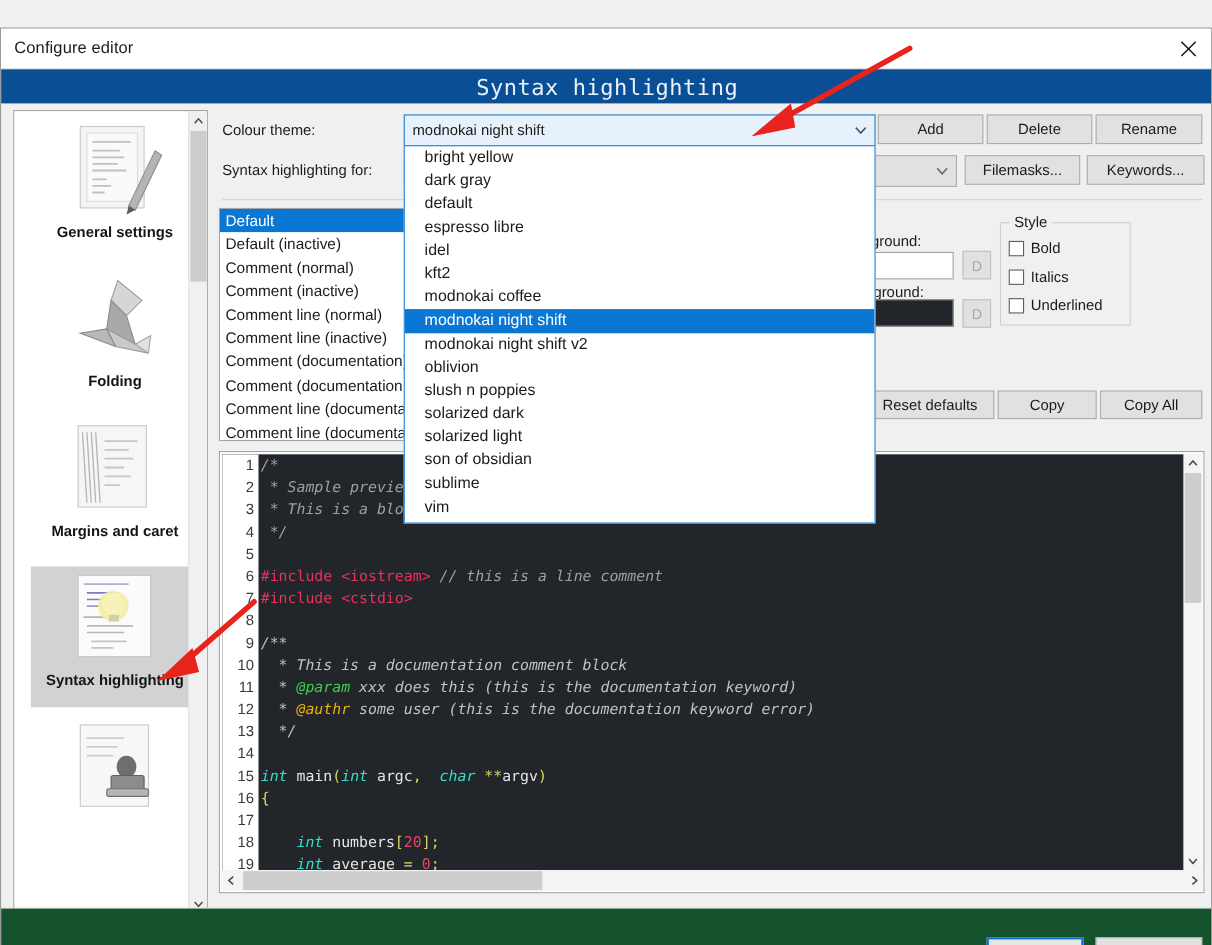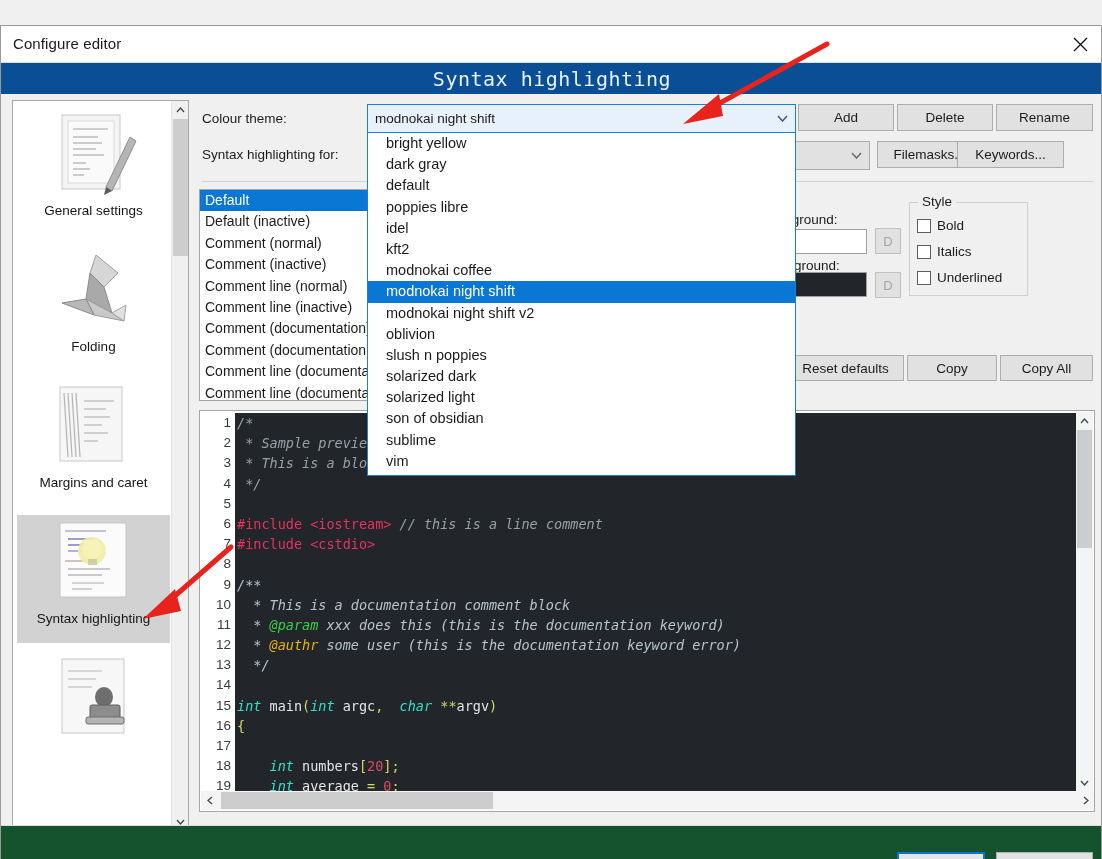--- a/index.html
+++ b/index.html
@@ -54,22 +54,22 @@
 
   
   .icon-pane {
     position: absolute; left: 11px; top: 74px;
     width: 177px; height: 731px;
     background: #ffffff;
     border: 1px solid #a6a6a6;
     overflow: hidden;
   }
   .icon-scroll-area {
-    position: absolute; left: 1px; top: 0;
-    width: 159px; height: 729px;
+    position: absolute; left: 12px; top: 0;
+    width: 159px; height: 729px; font-weight: bold;
   }
   .icon-item {
     position: absolute; left: 3px;
     width: 153px;
     text-align: center;
     cursor: pointer;
   }
   .icon-item.selected { background: #d2d2d2; }
   .icon-label {
     font-size: 13.5px; color: #151515;
@@ -432,21 +432,21 @@
       <svg width="11" height="7" viewBox="0 0 11 7">
           <polyline points="1,1 5.5,6 10,1" fill="none" stroke="#6a6a6a" stroke-width="1.5"></polyline>
         </svg>
     </div>
   </div>
 
   <div class="btn" style="left:797px; top:78px; width:96px; height:27px;">Add</div>
   <div class="btn" style="left:896px; top:78px; width:96px; height:27px;">Delete</div>
   <div class="btn" style="left:995px; top:78px; width:97px; height:27px;">Rename</div>
   <div class="btn" style="left:876px; top:115px; width:105px; height:27px;">Filemasks...</div>
-  <div class="btn" style="left:956px; top:115px; width:107px; height:27px;">Keywords...</div>
+  <div class="btn" style="left:987px; top:115px; width:107px; height:27px;">Keywords...</div>
 
   <div class="divider" style="left:201px; top:155px; width:891px;"></div>
 
   <div class="style-list" id="style-list">
       <div class="style-row selected">Default</div>
       <div class="style-row">Default (inactive)</div>
       <div class="style-row">Comment (normal)</div>
       <div class="style-row">Comment (inactive)</div>
       <div class="style-row">Comment line (normal)</div>
       <div class="style-row">Comment line (inactive)</div>
@@ -562,21 +562,21 @@
   <div class="footer-sep"></div>
   <div class="footer">
     <div class="btn default-btn" style="left:896px; top:26px; width:88px; height:26px;">OK</div>
     <div class="btn" style="left:995px; top:26px; width:97px; height:26px;">Cancel</div>
   </div>
 
   <div class="dropdown-popup" id="dd-popup">
       <div class="dd-item">bright yellow</div>
       <div class="dd-item">dark gray</div>
       <div class="dd-item">default</div>
-      <div class="dd-item">poppies libre</div>
+      <div class="dd-item">espresso libre</div>
       <div class="dd-item">idel</div>
       <div class="dd-item">kft2</div>
       <div class="dd-item">modnokai coffee</div>
       <div class="dd-item selected">modnokai night shift</div>
       <div class="dd-item">modnokai night shift v2</div>
       <div class="dd-item">oblivion</div>
       <div class="dd-item">slush n poppies</div>
       <div class="dd-item">solarized dark</div>
       <div class="dd-item">solarized light</div>
       <div class="dd-item">son of obsidian</div>

